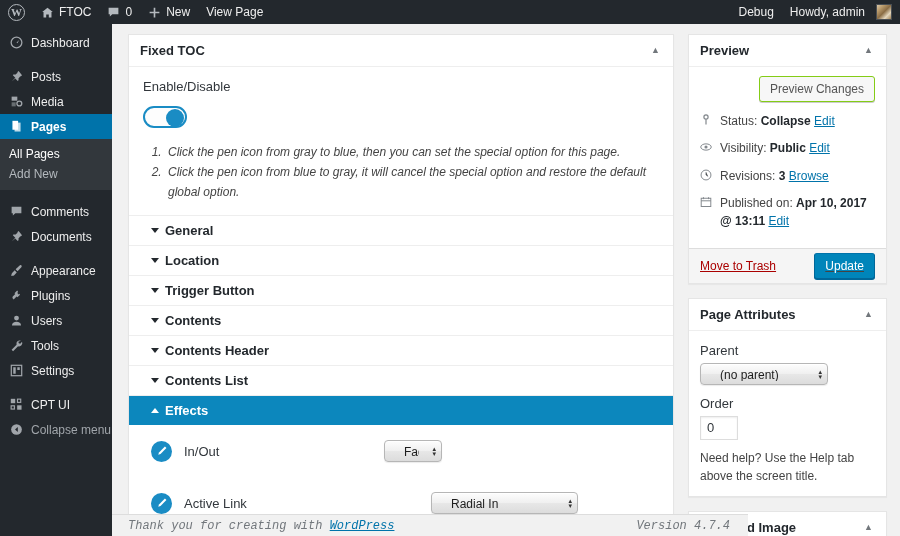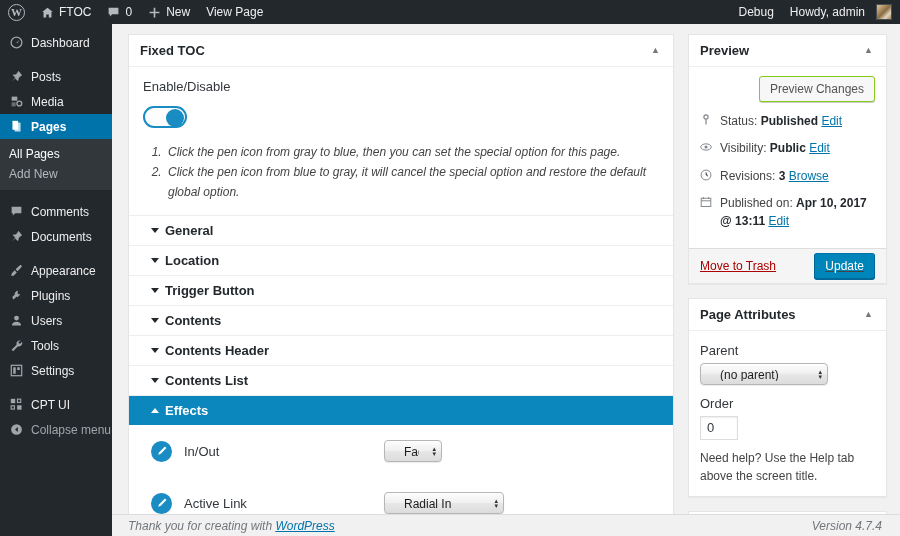--- a/index.html
+++ b/index.html
@@ -180,21 +180,21 @@
   .select-wrap { position: relative; display: inline-block; }
   .select-wrap::after {
     content: "\25B4\A\25BE";
     white-space: pre;
     position: absolute; right: 6px; top: 50%;
     transform: translateY(-50%);
     font-size: 7px; line-height: 5px; color: #333;
     pointer-events: none; text-align: center;
   }
   .sel-sm { width: 58px; }
-  .sel-lg { width: 120px; }
+  .sel-lg { width: 147px; margin-left: 47px; }
 
   
   .pb-row {
     display: flex; align-items: flex-start; gap: 6px;
     margin-bottom: 9px; font-size: 12px; color: #444;
     line-height: 1.45;
   }
   .pb-icon { color: #82878c; flex: 0 0 14px; margin-top: 1px; }
   .pb-row b { color: #23282d; }
   a.lnk { color: #0073aa; text-decoration: underline; }
@@ -231,26 +231,26 @@
     border: 1px solid #ddd; background: #fff;
     padding: 2px 6px; font-size: 13px; color: #32373c;
     font-family: "Liberation Sans", sans-serif;
     box-shadow: 0 1px 2px rgba(0,0,0,.07) inset;
   }
   .help-text { font-size: 12px; color: #444; line-height: 1.5; margin-top: 9px; }
 
   
   .footer {
     position: absolute; left: 112px; bottom: 0;
-    width: 788px; height: 22px;
+    width: 636px; height: 22px;
     border-top: 1px solid #ddd;
     background: #f1f1f1;
     display: flex; align-items: center; justify-content: space-between;
     padding: 0 18px 0 16px;
-    font-size: 12px; font-style: italic; color: #72777c;
+    font-size: 12px; font-style: italic; color: #72777c; font-family: Liberation Mono, monospace;
   }
   .footer .ver { font-style: italic; }
 </style>
 </head>
 <body>
 
 <div id="root">
 
   <div class="adminbar">
     <div class="ab-item">
@@ -548,21 +548,21 @@
           <div class="pb-body">
             <div class="pb-row">
               <span class="pb-icon">
                 <svg width="12" height="12" viewBox="0 0 16 16">
                     <circle cx="8" cy="4" r="2.8" fill="none" stroke="currentColor" stroke-width="1.6"></circle>
                     <path stroke="currentColor" stroke-width="1.6" d="M8 7v7"></path>
                   </svg>
               </span>
               <span>
                 <span>Status:</span>
-                <b>Published</b>
+                <b>Collapse</b>
                 <a class="lnk" href="#">Edit</a>
               </span>
             </div>
 
             <div class="pb-row">
               <span class="pb-icon">
                 <svg width="12" height="12" viewBox="0 0 16 16">
                     <ellipse cx="8" cy="8" rx="7" ry="4.2" fill="none" stroke="currentColor" stroke-width="1.3"></ellipse>
                     <circle cx="8" cy="8" r="2.1" fill="currentColor"></circle>
                   </svg>

